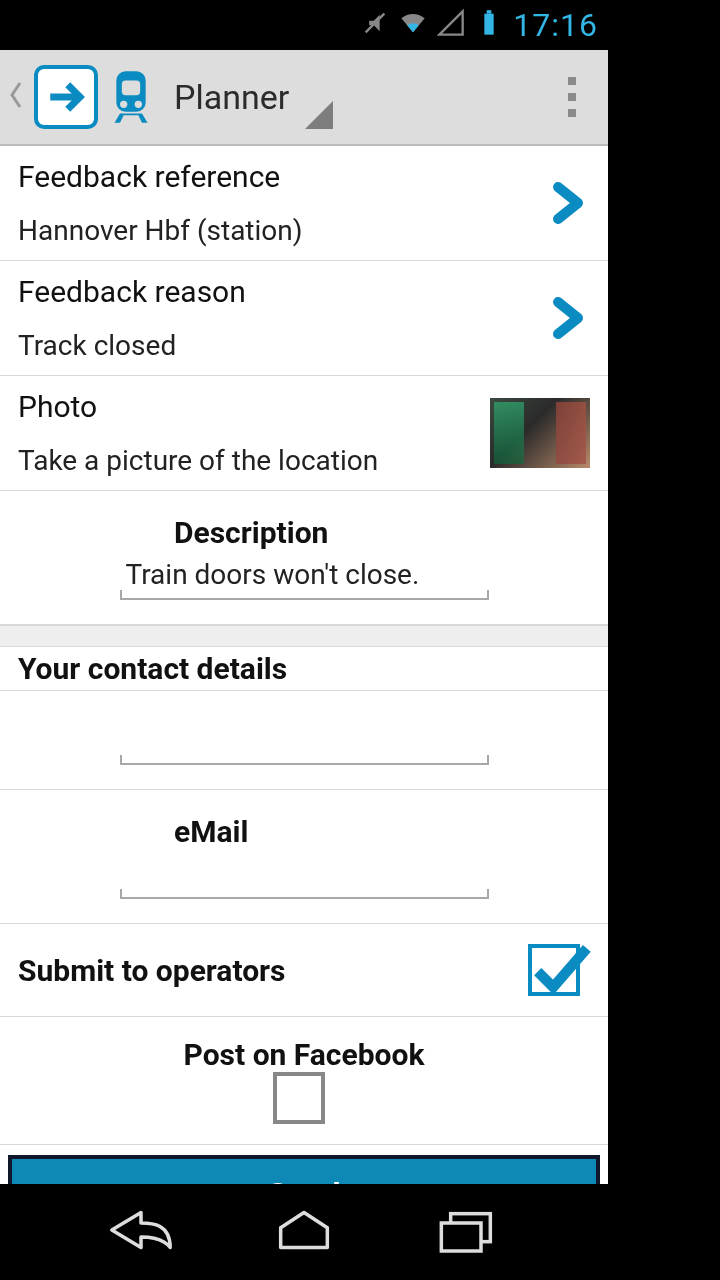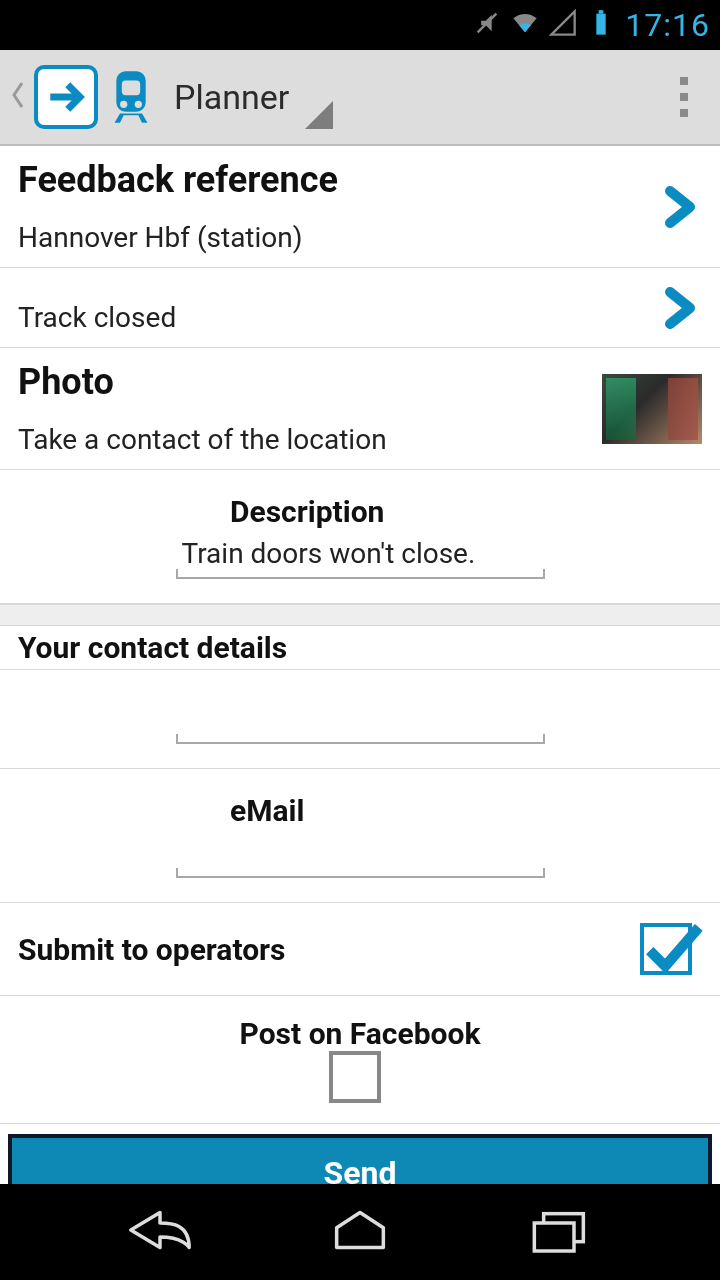--- a/index.html
+++ b/index.html
@@ -8,21 +8,21 @@
     padding: 0;
     font-family: Roboto, "Helvetica Neue", Arial, sans-serif;
   }
   html, body {
     width: 720px;
     height: 1280px;
     background: #000;
     overflow: hidden;
   }
   .phone {
-    width: 720px;
+    width: 608px;
     height: 1280px;
     background: #ef4444;
     position: relative;
   }
   
   .status-bar {
     height: 50px;
     background: #000;
     display: flex;
     align-items: center;
@@ -43,21 +43,20 @@
   }
   
   .action-bar {
     height: 96px;
     background: #dddddd;
     border-bottom: 2px solid #bcbcbc;
     display: flex;
     align-items: center;
     padding: 0 8px;
     gap: 8px;
-    text-align: right;
   }
   .action-bar .back-caret {
     color: #7a7a7a;
     font-size: 40px;
     width: 18px;
   }
   .app-logo {
     width: 64px;
     height: 64px;
     border: 4px solid #0a8bc2;
@@ -109,22 +108,22 @@
   }
   .row {
     display: flex;
     align-items: center;
     padding: 13px 18px;
     border-bottom: 1px solid #d8d8d8;
     background: #fff;
   }
   .row .texts { flex: 1; }
   .row .title-text {
-    font-size: 36px;
-    font-weight: 700;
+    font-size: 30px;
+    font-weight: 400;
     color: #111;
   }
   .row .sub-text {
     font-size: 28px;
     color: #222;
     margin-top: 20px;
   }
   .chev {
     width: 48px;
     height: 48px;
@@ -349,33 +348,34 @@
       </div>
       <span class="chev">
         <svg viewBox="0 0 24 24">
             <path d="M8 4l10 8-10 8" stroke="#0a8bc2" stroke-width="5" fill="none" stroke-linecap="round" stroke-linejoin="round"></path>
           </svg>
       </span>
     </div>
 
     <div class="row">
       <div class="texts">
+        <div class="title-text">Feedback reason</div>
         <div class="sub-text">Track closed</div>
       </div>
       <span class="chev">
         <svg viewBox="0 0 24 24">
             <path d="M8 4l10 8-10 8" stroke="#0a8bc2" stroke-width="5" fill="none" stroke-linecap="round" stroke-linejoin="round"></path>
           </svg>
       </span>
     </div>
 
     <div class="row">
       <div class="texts">
         <div class="title-text">Photo</div>
-        <div class="sub-text">Take a contact of the location</div>
+        <div class="sub-text">Take a picture of the location</div>
       </div>
       <div class="photo-thumb"></div>
     </div>
 
     <div class="field-row">
       <div class="label">Description</div>
       <div class="holo-wrap">
         <input class="holo-input" type="text" value="Train doors won't close." style="">
       </div>
     </div>

